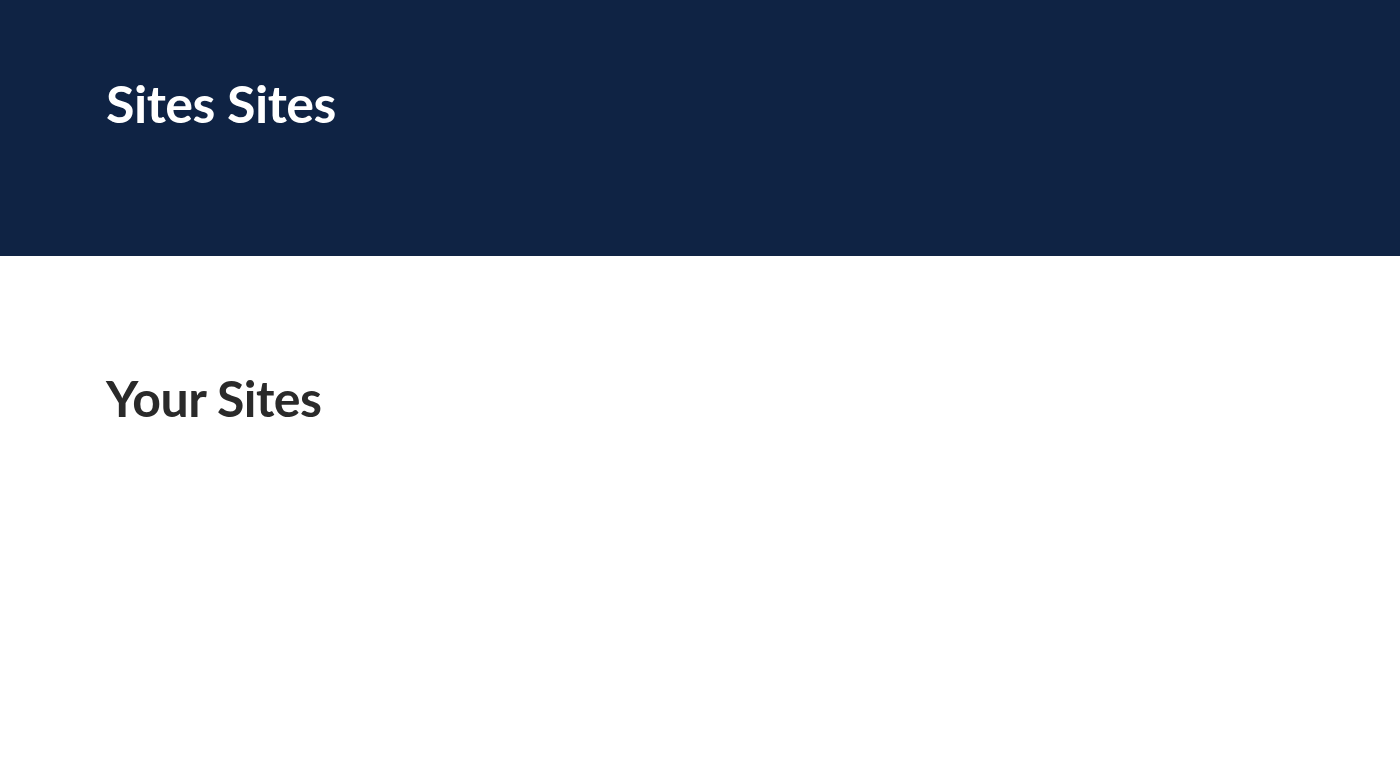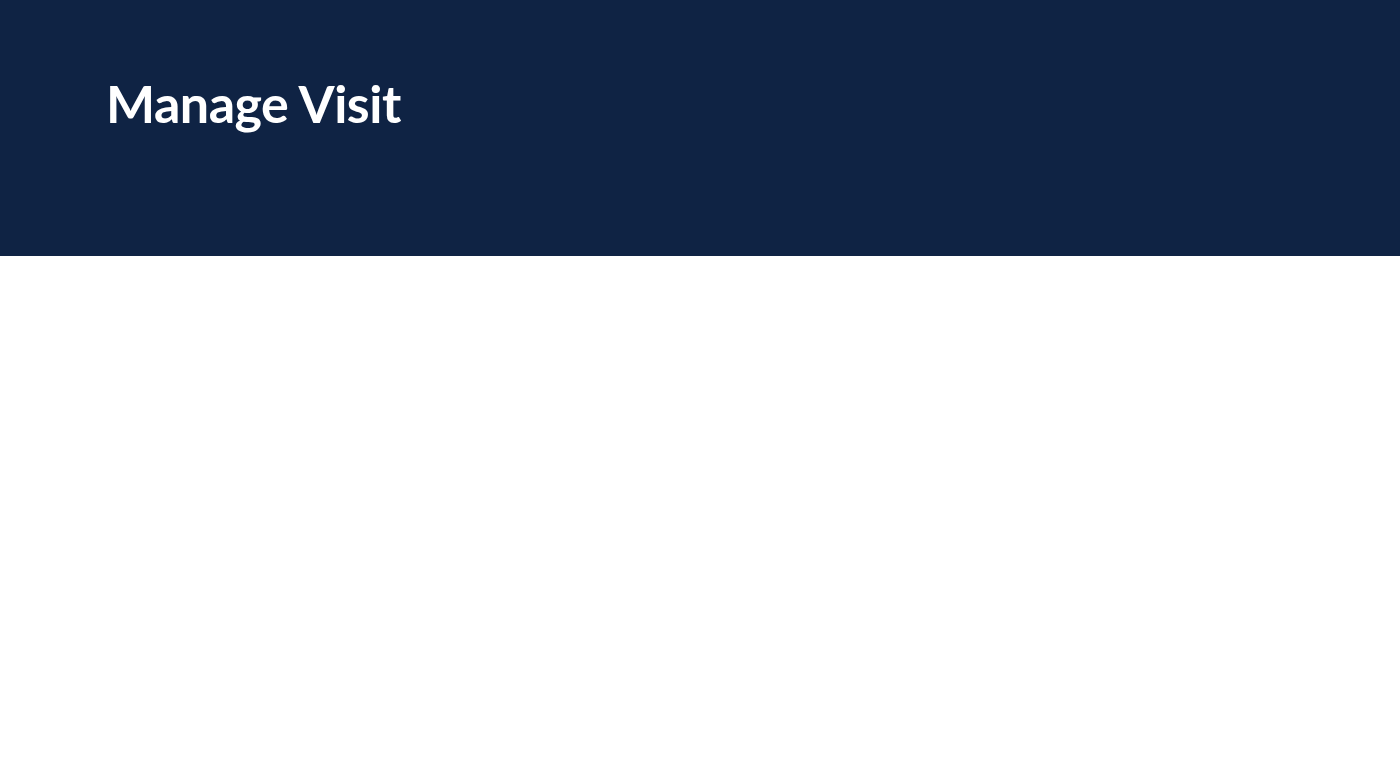--- a/index.html
+++ b/index.html
@@ -76,17 +76,18 @@
     }
     .separator {
       color: #2a2a2a;
       margin: 0 4px;
     }
   </style>
 </head>
 <body>
 
 <div class="header">
-  <h1>Manage Visit</h1>
+  <h1>Sites Sites</h1>
 </div>
 
 <div class="content">
+  <h2>Your Sites</h2>
 </div>
 
 </body></html>

